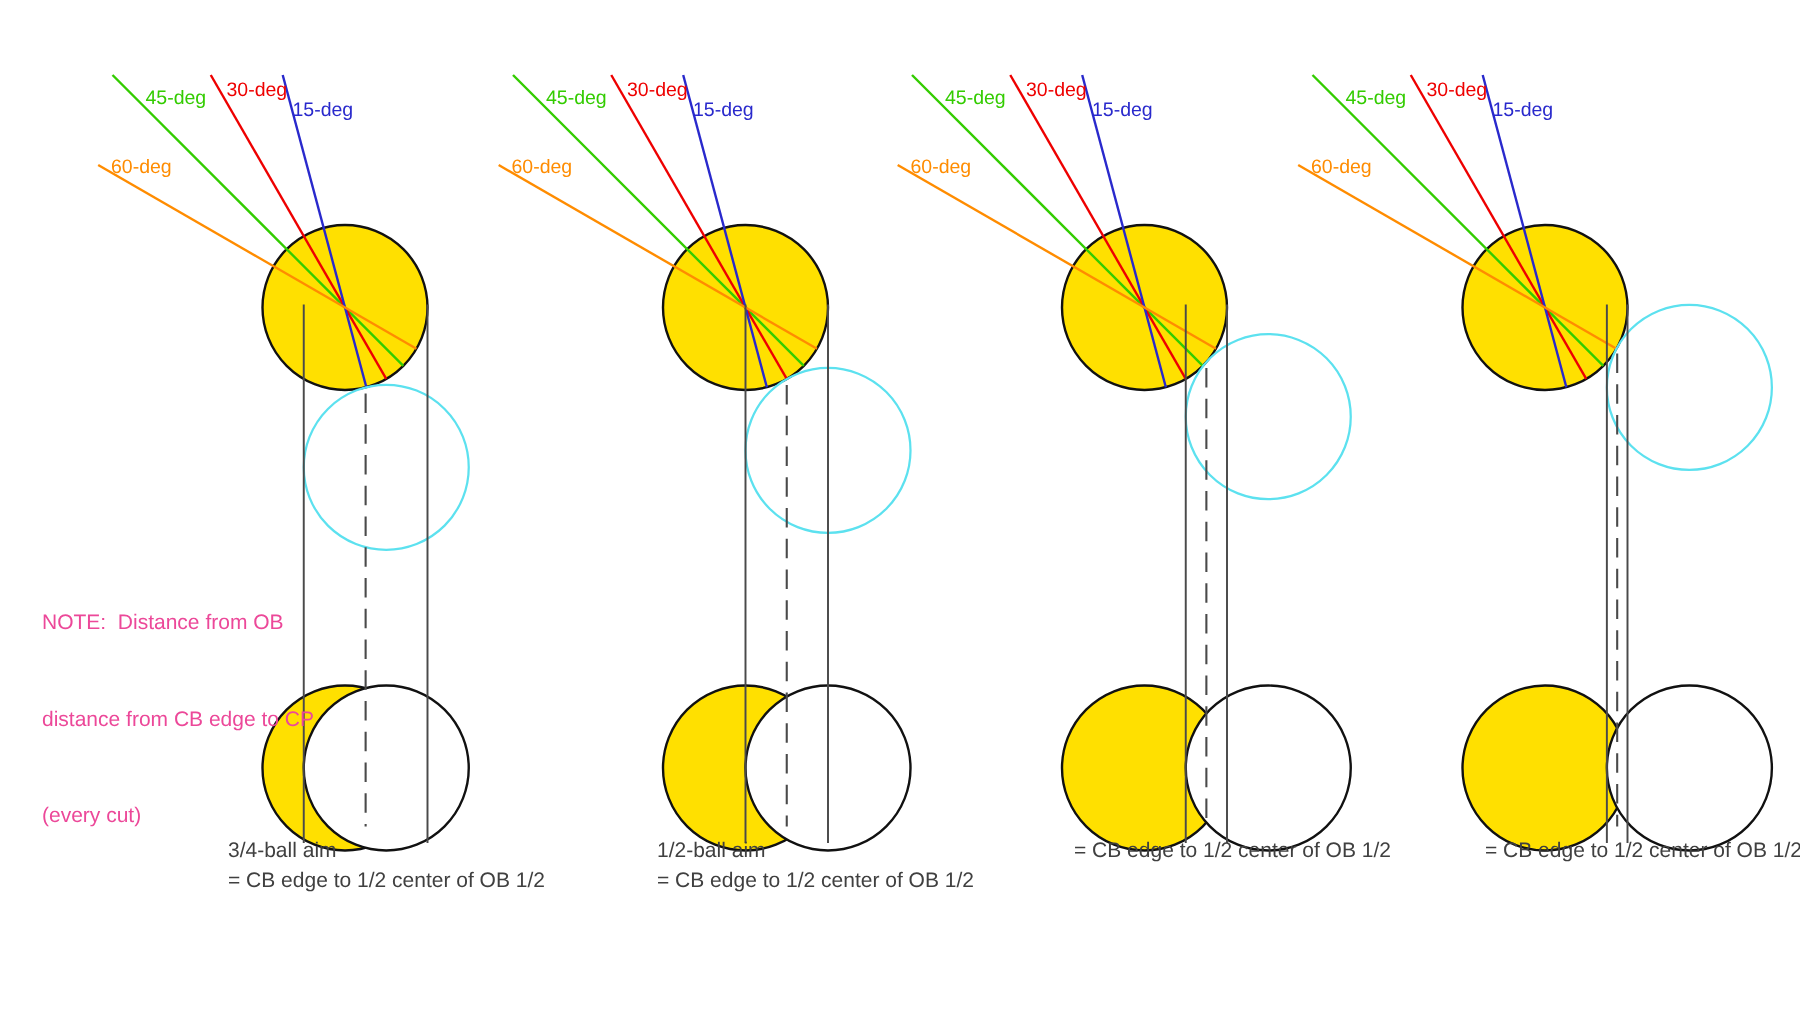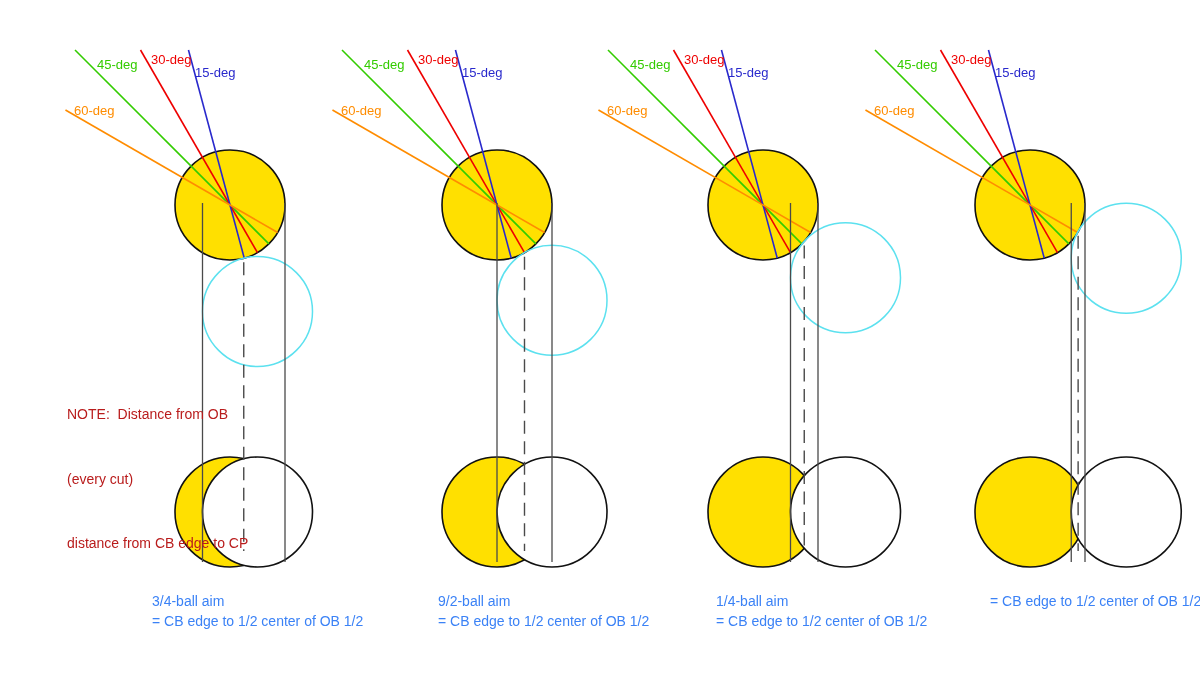--- a/index.html
+++ b/index.html
@@ -16,30 +16,29 @@
     font-size:13px;
     line-height:14px;
     white-space:nowrap;
   }
   .note-block{
     position:absolute;
     left:28px;top:361px;
     width:230px;
     font-size:14px;
     line-height:21.5px;
-    color:#b91c1c;
+    color:#ec4899;
     white-space:pre;
-    margin-left:39px;
   }
   .caption-block{
     position:absolute;
-    top:592px;
+    top:557px;
     font-size:14px;
     line-height:19.7px;
-    color:#3b82f6;
+    color:#404040;
     white-space:nowrap;
   }
 </style>
 </head>
 <body>
 
 <div id="stage">
 
   <svg id="diagram-svg" width="1200" height="675" viewBox="0 0 1200 675">
       <circle cx="230" cy="205" r="55" fill="#ffe000" stroke="#111111" stroke-width="1.6"></circle>
@@ -83,22 +82,22 @@
       <circle cx="1126.25" cy="258.25352101035196" r="55" fill="none" stroke="#5ce1ef" stroke-width="1.5"></circle>
       <circle cx="1030" cy="512" r="55" fill="#ffe000" stroke="#111111" stroke-width="1.6"></circle>
       <circle cx="1126.25" cy="512" r="55" fill="#ffffff" stroke="#111111" stroke-width="1.6"></circle>
       <line x1="1071.25" y1="203" x2="1071.25" y2="562" stroke="#4a4a4a" stroke-width="1.3"></line>
       <line x1="1085" y1="203" x2="1085" y2="562" stroke="#4a4a4a" stroke-width="1.3"></line>
       <line x1="1078.125" y1="235.62676050517598" x2="1078.125" y2="551" stroke="#4a4a4a" stroke-width="1.4" stroke-dasharray="13 7.5"></line>
     </svg>
 
   <div class="note-block">
     <div>NOTE:  Distance from OB</div>
+    <div>distance from CB edge to CP</div>
     <div>(every cut)</div>
-    <div>distance from CB edge to CP</div>
   </div>
 
   <div id="angle-labels">
       <div class="angle-label" style="left: 97px; top: 58px; color: rgb(51, 204, 0);">45-deg</div>
       <div class="angle-label" style="left: 151px; top: 53px; color: rgb(238, 0, 0);">30-deg</div>
       <div class="angle-label" style="left: 195px; top: 66px; color: rgb(41, 41, 204);">15-deg</div>
       <div class="angle-label" style="left: 74px; top: 104px; color: rgb(255, 140, 0);">60-deg</div>
       <div class="angle-label" style="left: 364px; top: 58px; color: rgb(51, 204, 0);">45-deg</div>
       <div class="angle-label" style="left: 418px; top: 53px; color: rgb(238, 0, 0);">30-deg</div>
       <div class="angle-label" style="left: 462px; top: 66px; color: rgb(41, 41, 204);">15-deg</div>
@@ -112,25 +111,24 @@
       <div class="angle-label" style="left: 995px; top: 66px; color: rgb(41, 41, 204);">15-deg</div>
       <div class="angle-label" style="left: 874px; top: 104px; color: rgb(255, 140, 0);">60-deg</div>
     </div>
 
   <div class="caption-block" style="left:152px">
     <div>3/4-ball aim</div>
     <div>= CB edge to 1/2 center of OB 1/2</div>
     <div></div>
   </div>
   <div class="caption-block" style="left:438px">
-    <div>9/2-ball aim</div>
+    <div>1/2-ball aim</div>
     <div>= CB edge to 1/2 center of OB 1/2</div>
   </div>
   <div class="caption-block" style="left:716px">
-    <div>1/4-ball aim</div>
     <div>= CB edge to 1/2 center of OB 1/2</div>
     <div></div>
   </div>
   <div class="caption-block" style="left:990px">
     <div>= CB edge to 1/2 center of OB 1/2</div>
     <div></div>
   </div>
 
 </div>
 

